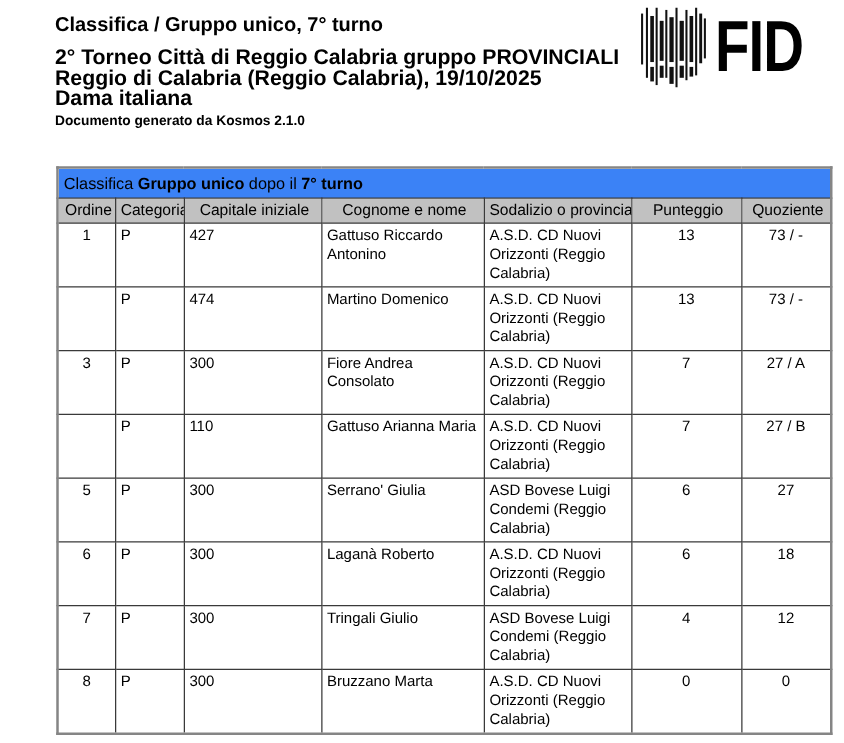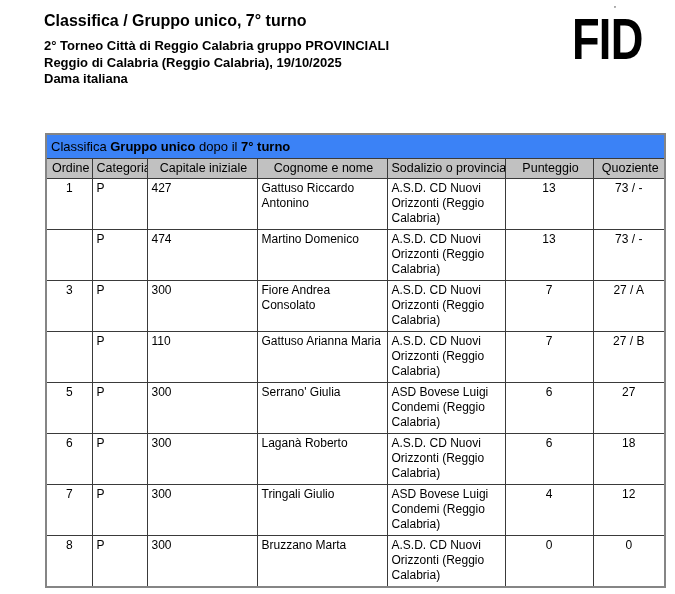--- a/index.html
+++ b/index.html
@@ -9,30 +9,30 @@
     color:#000;
   }
   .page { position:relative; width:675px; height:594px; overflow:hidden; background:#fff;border-radius:20px; }
 
   .doc-title {
     position:absolute; left:44px; top:12px;
     font-size:16px; font-weight:bold; white-space:nowrap;
   }
   .doc-subtitles {
     position:absolute; left:44px; top:38px;
-    font-size:13px; font-weight:bold; line-height:16.5px; white-space:nowrap;
+    font-size:17px; font-weight:bold; line-height:16.5px; white-space:nowrap;
   }
   .doc-generator {
     position:absolute; left:44px; top:91px;
     font-size:11px; font-weight:bold; white-space:nowrap;
   }
 
   .logo {
     position:absolute; top:6px; right:13px;
-    display:flex; align-items:center; height:64px;flex-direction:column;
+    display:flex; align-items:center; height:64px;
   }
   .logo svg { display:block; }
   .fid-text {
     display:inline-block;
     font-size:58px; font-weight:bold; line-height:62px;
     letter-spacing:-1px;
     transform:scaleX(0.78); transform-origin:left center;
     margin-left:4px;
   }
 
@@ -74,20 +74,21 @@
 <div class="page">
 
   <div class="doc-title">Classifica / Gruppo unico, 7° turno</div>
 
   <div class="doc-subtitles">
     <div>2° Torneo Città di Reggio Calabria gruppo PROVINCIALI</div>
     <div>Reggio di Calabria (Reggio Calabria), 19/10/2025</div>
     <div>Dama italiana</div>
   </div>
 
+  <div class="doc-generator">Documento generato da Kosmos 2.1.0</div>
 
   <div class="logo">
     <svg width="56" height="64" viewBox="0 0 56 66" aria-hidden="true">
       <g fill="#111111">
         <rect x="0" y="5" width="1.7" height="42"></rect>
         <rect x="4" y="0" width="1.7" height="58"></rect>
         <rect x="7.6" y="7" width="3" height="38"></rect>
         <rect x="7.6" y="49" width="3" height="12"></rect>
         <rect x="12" y="0" width="1.7" height="64"></rect>
         <rect x="15.4" y="11" width="3.2" height="33"></rect>

